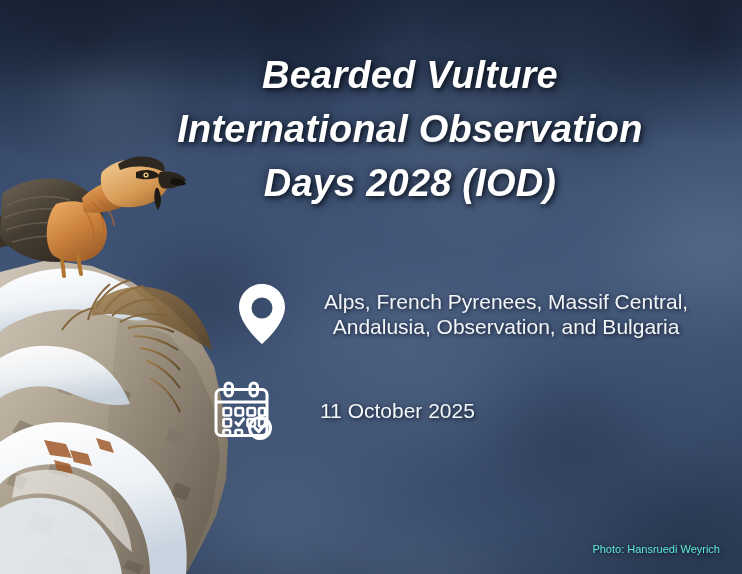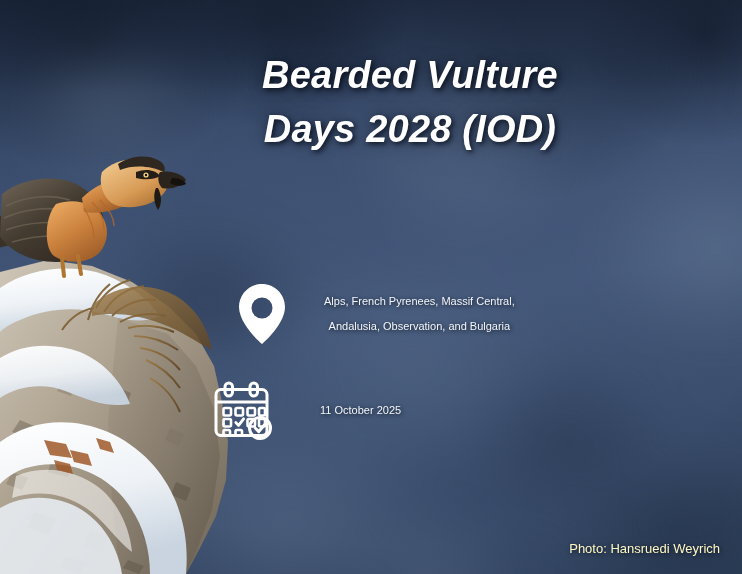--- a/index.html
+++ b/index.html
@@ -95,40 +95,40 @@
   .info-row.location { left: 236px; top: 282px; }
   .info-row.date     { left: 212px; top: 380px; }
 
   .info-icon {
     flex: 0 0 auto;
     display: block;
   }
   .info-text {
     color: #f2f5f9;
     font-family: "Liberation Sans", sans-serif;
-    font-size: 11px;
+    font-size: 21px;
     line-height: 25px;
     text-shadow: 1px 1px 4px rgba(8,14,26,.85);
   }
   .info-row.location .info-text {
     margin-left: 36px;
     text-align: center;
     white-space: nowrap;
   }
   .info-row.date .info-text {
     margin-left: 44px;
     white-space: nowrap;
   }
 
   .photo-credit {
     position: absolute;
     right: 22px; bottom: 14px;
-    color: #fef9c3;
+    color: #5eead4;
     font-family: "Liberation Sans", sans-serif;
-    font-size: 13px;
+    font-size: 11px;
     line-height: 22px;
     white-space: nowrap;
     text-shadow: 1px 1px 4px rgba(8,14,26,.8);
   }
 </style>
 </head>
 <body>
 
 <div id="poster">
 
@@ -271,20 +271,21 @@
           <path d="M92 82 C100 90 104 100 104 110"></path>
           <path d="M84 88 C90 98 94 108 94 118"></path>
           <path d="M100 80 C108 88 114 98 114 106"></path>
         </g>
       </g>
     </svg>
   </div>
 
   <div class="title-block">
     <span class="title-line">Bearded Vulture</span>
+    <span class="title-line">International Observation</span>
     <span class="title-line">Days 2028 (IOD)</span>
   </div>
 
   <div class="info-row location">
     <svg class="info-icon" width="52" height="64" viewBox="0 0 52 64">
       <path d="M26 2 C13.3 2 3 12.3 3 25 C3 40 20 57 26 62 C32 57 49 40 49 25 C49 12.3 38.7 2 26 2 Z
                M26 15.5 A10.5 10.5 0 1 1 26 36.5 A10.5 10.5 0 1 1 26 15.5 Z" fill="#ffffff" fill-rule="evenodd"></path>
     </svg>
     <div class="info-text">
       <div>Alps, French Pyrenees, Massif Central,</div>

